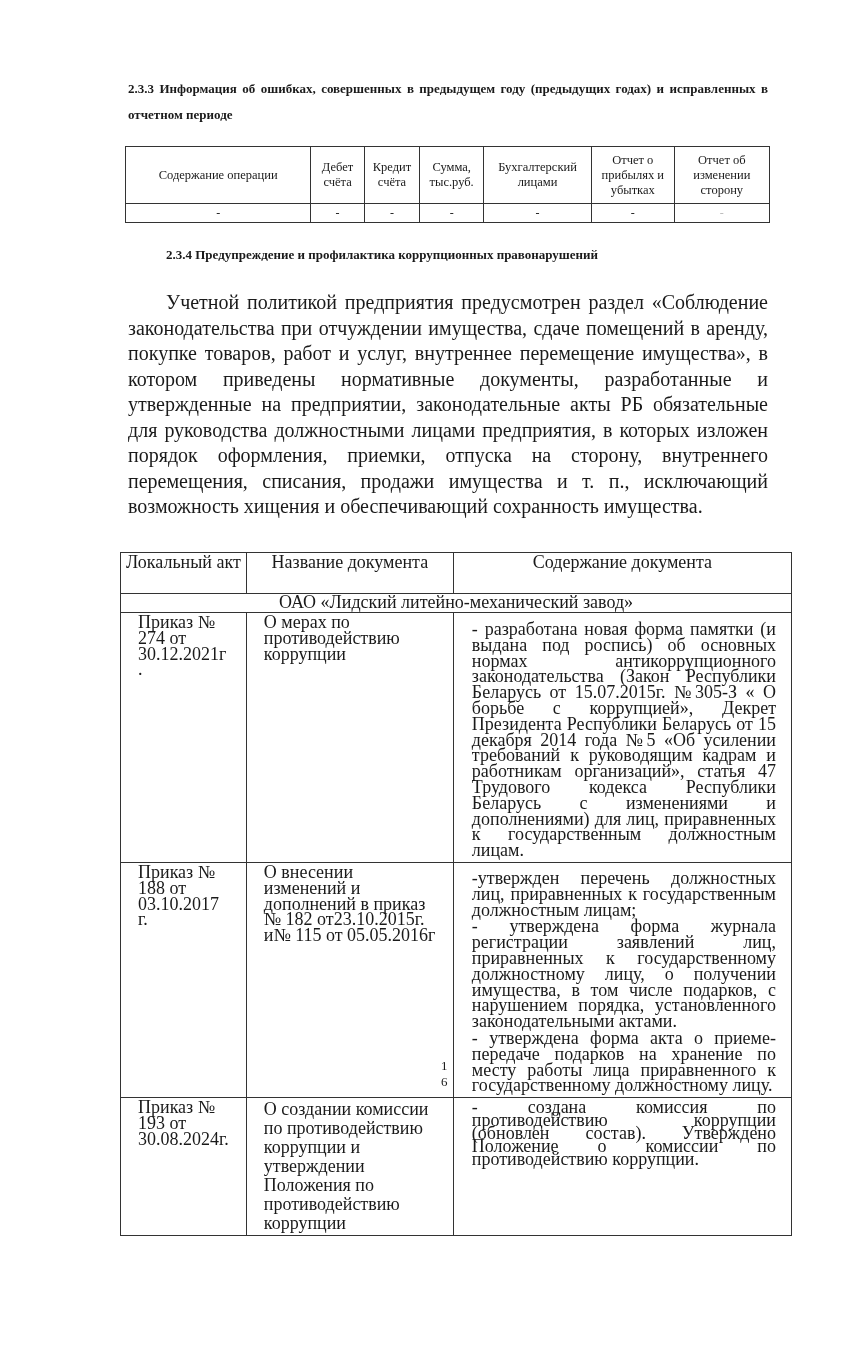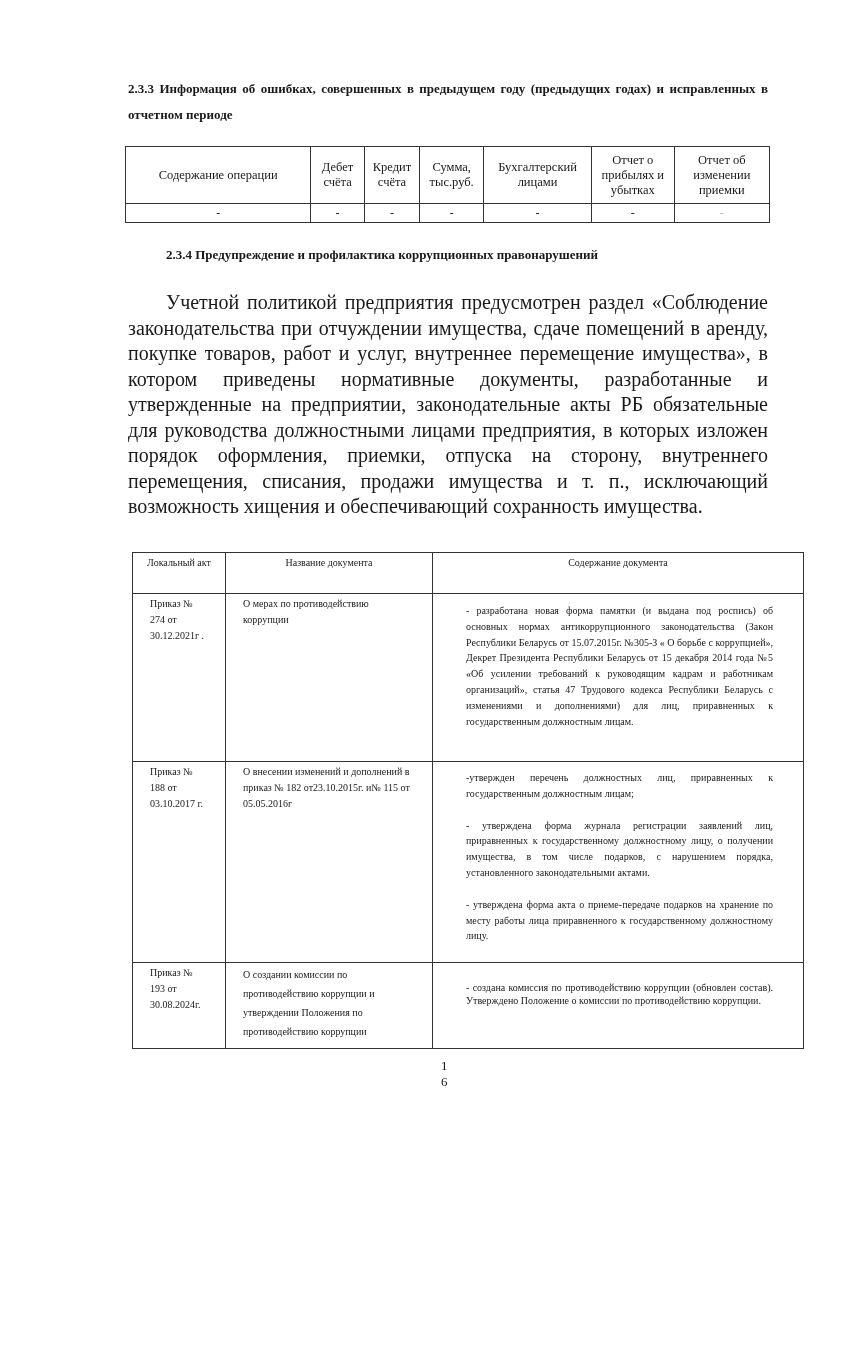--- a/index.html
+++ b/index.html
@@ -12,43 +12,43 @@
           line-height:25.5px; text-align:justify; }
   #para .indent { display:inline-block; width:38px; }
 
   table { border-collapse:collapse; position:absolute; }
   td, th { border:1px solid #333; font-weight:normal; }
 
   #t1 { left:125px; top:146px; width:645px; font-size:12.5px; line-height:15px; }
   #t1 th { text-align:center; vertical-align:middle; padding:2px 3px; height:52px; }
   #t1 td { text-align:center; height:18px; padding:0; font-size:12px; }
 
-  #t2 { left:132px; top:552px; width:672px; font-size:10px; line-height:15.8px; }
+  #t2 { left:120px; top:552px; width:672px; font-size:18px; line-height:15.8px; }
   #t2 th { text-align:center; vertical-align:top; padding:2px 4px; height:36px; }
   #t2 td { vertical-align:top; padding:2px 17px; }
   #t2 td.org { text-align:center; padding:1px; height:16px; }
   #t2 td.content { text-align:justify; padding-right:14px; }
-  #t2 td.content p { margin:16px; }
+  #t2 td.content p { margin:1px; }
   .pl { position:absolute; left:441px; top:1058px; font-size:13px; line-height:16px; text-align:center; }
 </style>
 </head>
 <body>
 
 <div id="h1" class="h">2.3.3 Информация об ошибках, совершенных в предыдущем году (предыдущих годах) и исправленных в отчетном периоде</div>
 
 <table id="t1">
   <tbody>
       <tr>
     <th style="width:170px">Содержание операции</th>
     <th style="width:44px">Дебет счёта</th>
     <th style="width:46px">Кредит счёта</th>
     <th style="width:54px">Сумма, тыс.руб.</th>
     <th style="width:96px">Бухгалтерский лицами</th>
     <th style="width:72px">Отчет о прибылях и убытках</th>
-    <th style="width:84px">Отчет об изменении приемки</th>
+    <th style="width:84px">Отчет об изменении сторону</th>
   </tr>
   <tr>
     <td>-</td>
     <td>-</td>
     <td>-</td>
     <td>-</td>
     <td>-</td>
     <td>-</td>
     <td style="color:#bbb">-</td>
   </tr>
@@ -58,20 +58,23 @@
 <div id="h2" class="h">2.3.4 Предупреждение и профилактика коррупционных правонарушений</div>
 
 <div id="para"><span class="indent"></span><span>Учетной политикой предприятия предусмотрен раздел «Соблюдение законодательства при отчуждении имущества, сдаче помещений в аренду, покупке товаров, работ и услуг, внутреннее перемещение имущества», в котором приведены нормативные документы, разработанные и утвержденные на предприятии, законодательные акты РБ обязательные для руководства должностными лицами предприятия, в которых изложен порядок оформления, приемки, отпуска на сторону, внутреннего перемещения, списания, продажи имущества и т. п., исключающий возможность хищения и обеспечивающий сохранность имущества.</span></div>
 
 <table id="t2">
   <tbody>
       <tr>
     <th style="width:84px">Локальный акт</th>
     <th style="width:198px">Название документа</th>
     <th>Содержание документа</th>
+  </tr>
+  <tr>
+    <td colspan="3" class="org">ОАО «Лидский литейно-механический завод»</td>
   </tr>
   <tr style="height:168px">
     <td>Приказ № 274 от 30.12.2021г .</td>
     <td>О мерах по противодействию коррупции</td>
     <td class="content">
       <p style="margin-top:7px">- разработана новая форма памятки (и выдана под роспись) об основных нормах антикоррупционного законодательства (Закон Республики Беларусь от 15.07.2015г. №305-З « О борьбе с коррупцией», Декрет Президента Республики Беларусь от 15 декабря 2014 года №5 «Об усилении требований к руководящим кадрам и работникам организаций», статья 47 Трудового кодекса Республики Беларусь с изменениями и дополнениями) для лиц, приравненных к государственным должностным лицам.</p>
     </td>
   </tr>
   <tr style="height:165px">
     <td>Приказ № 188 от 03.10.2017 г.</td>

